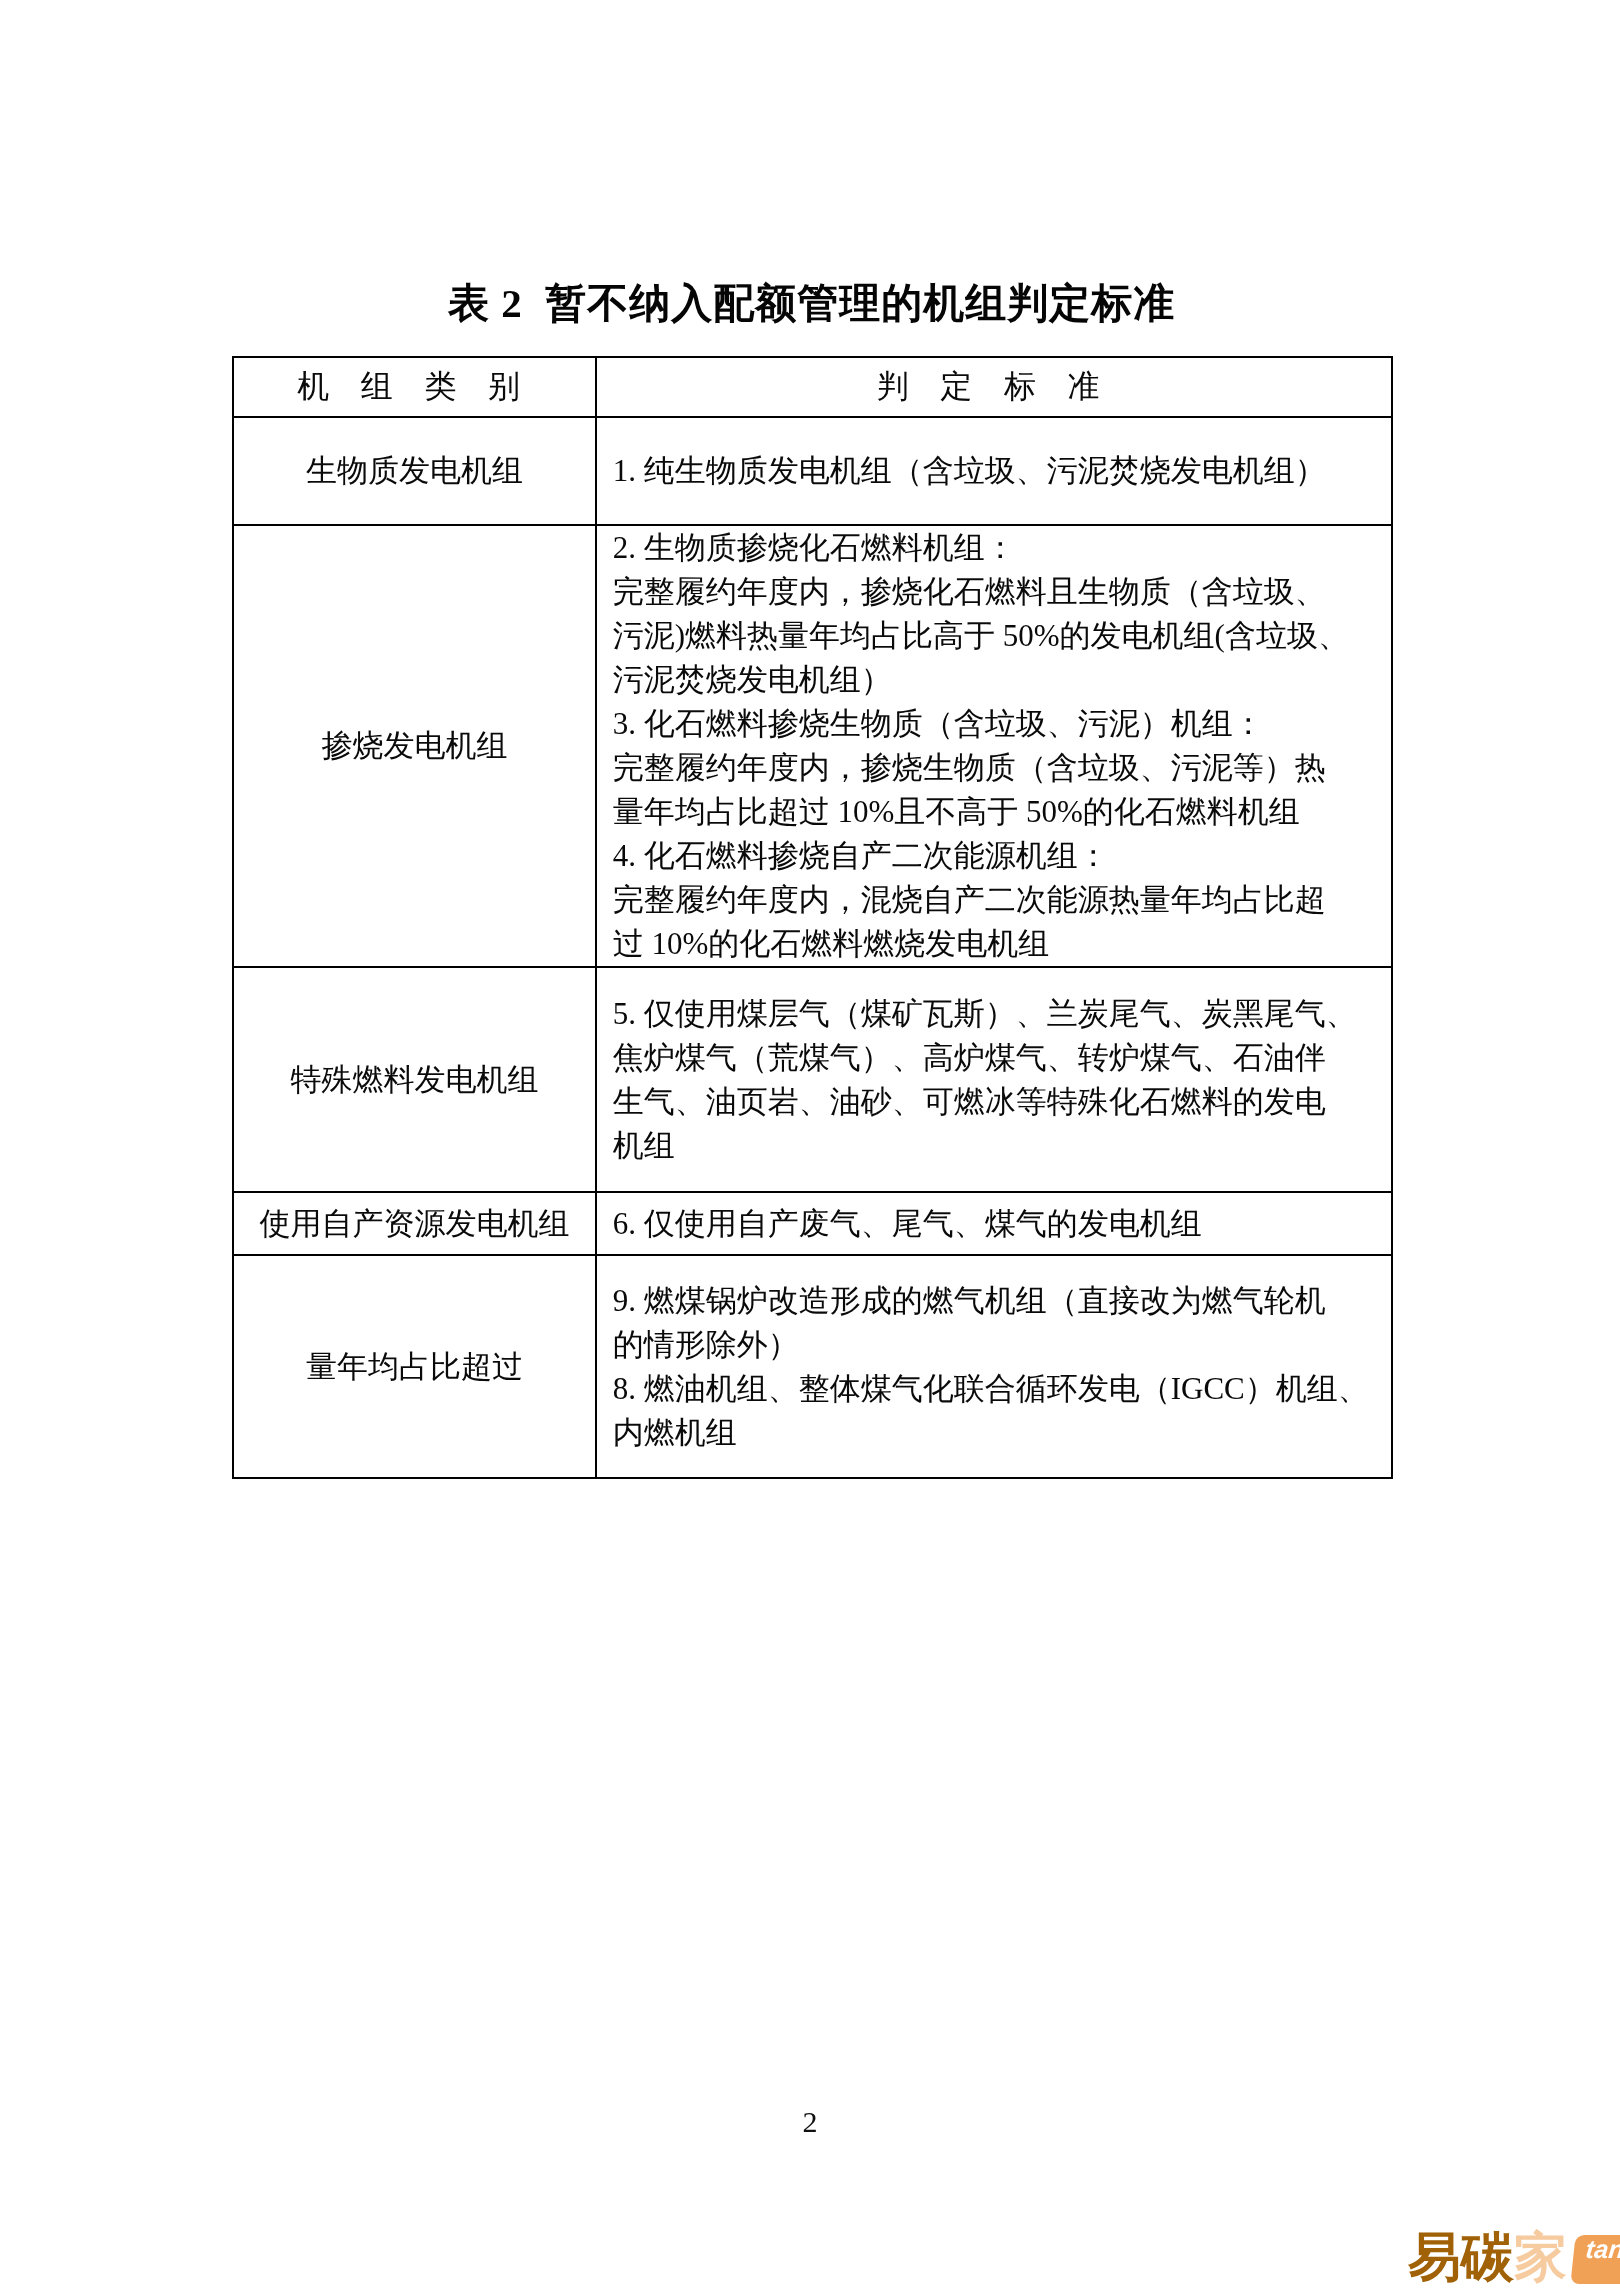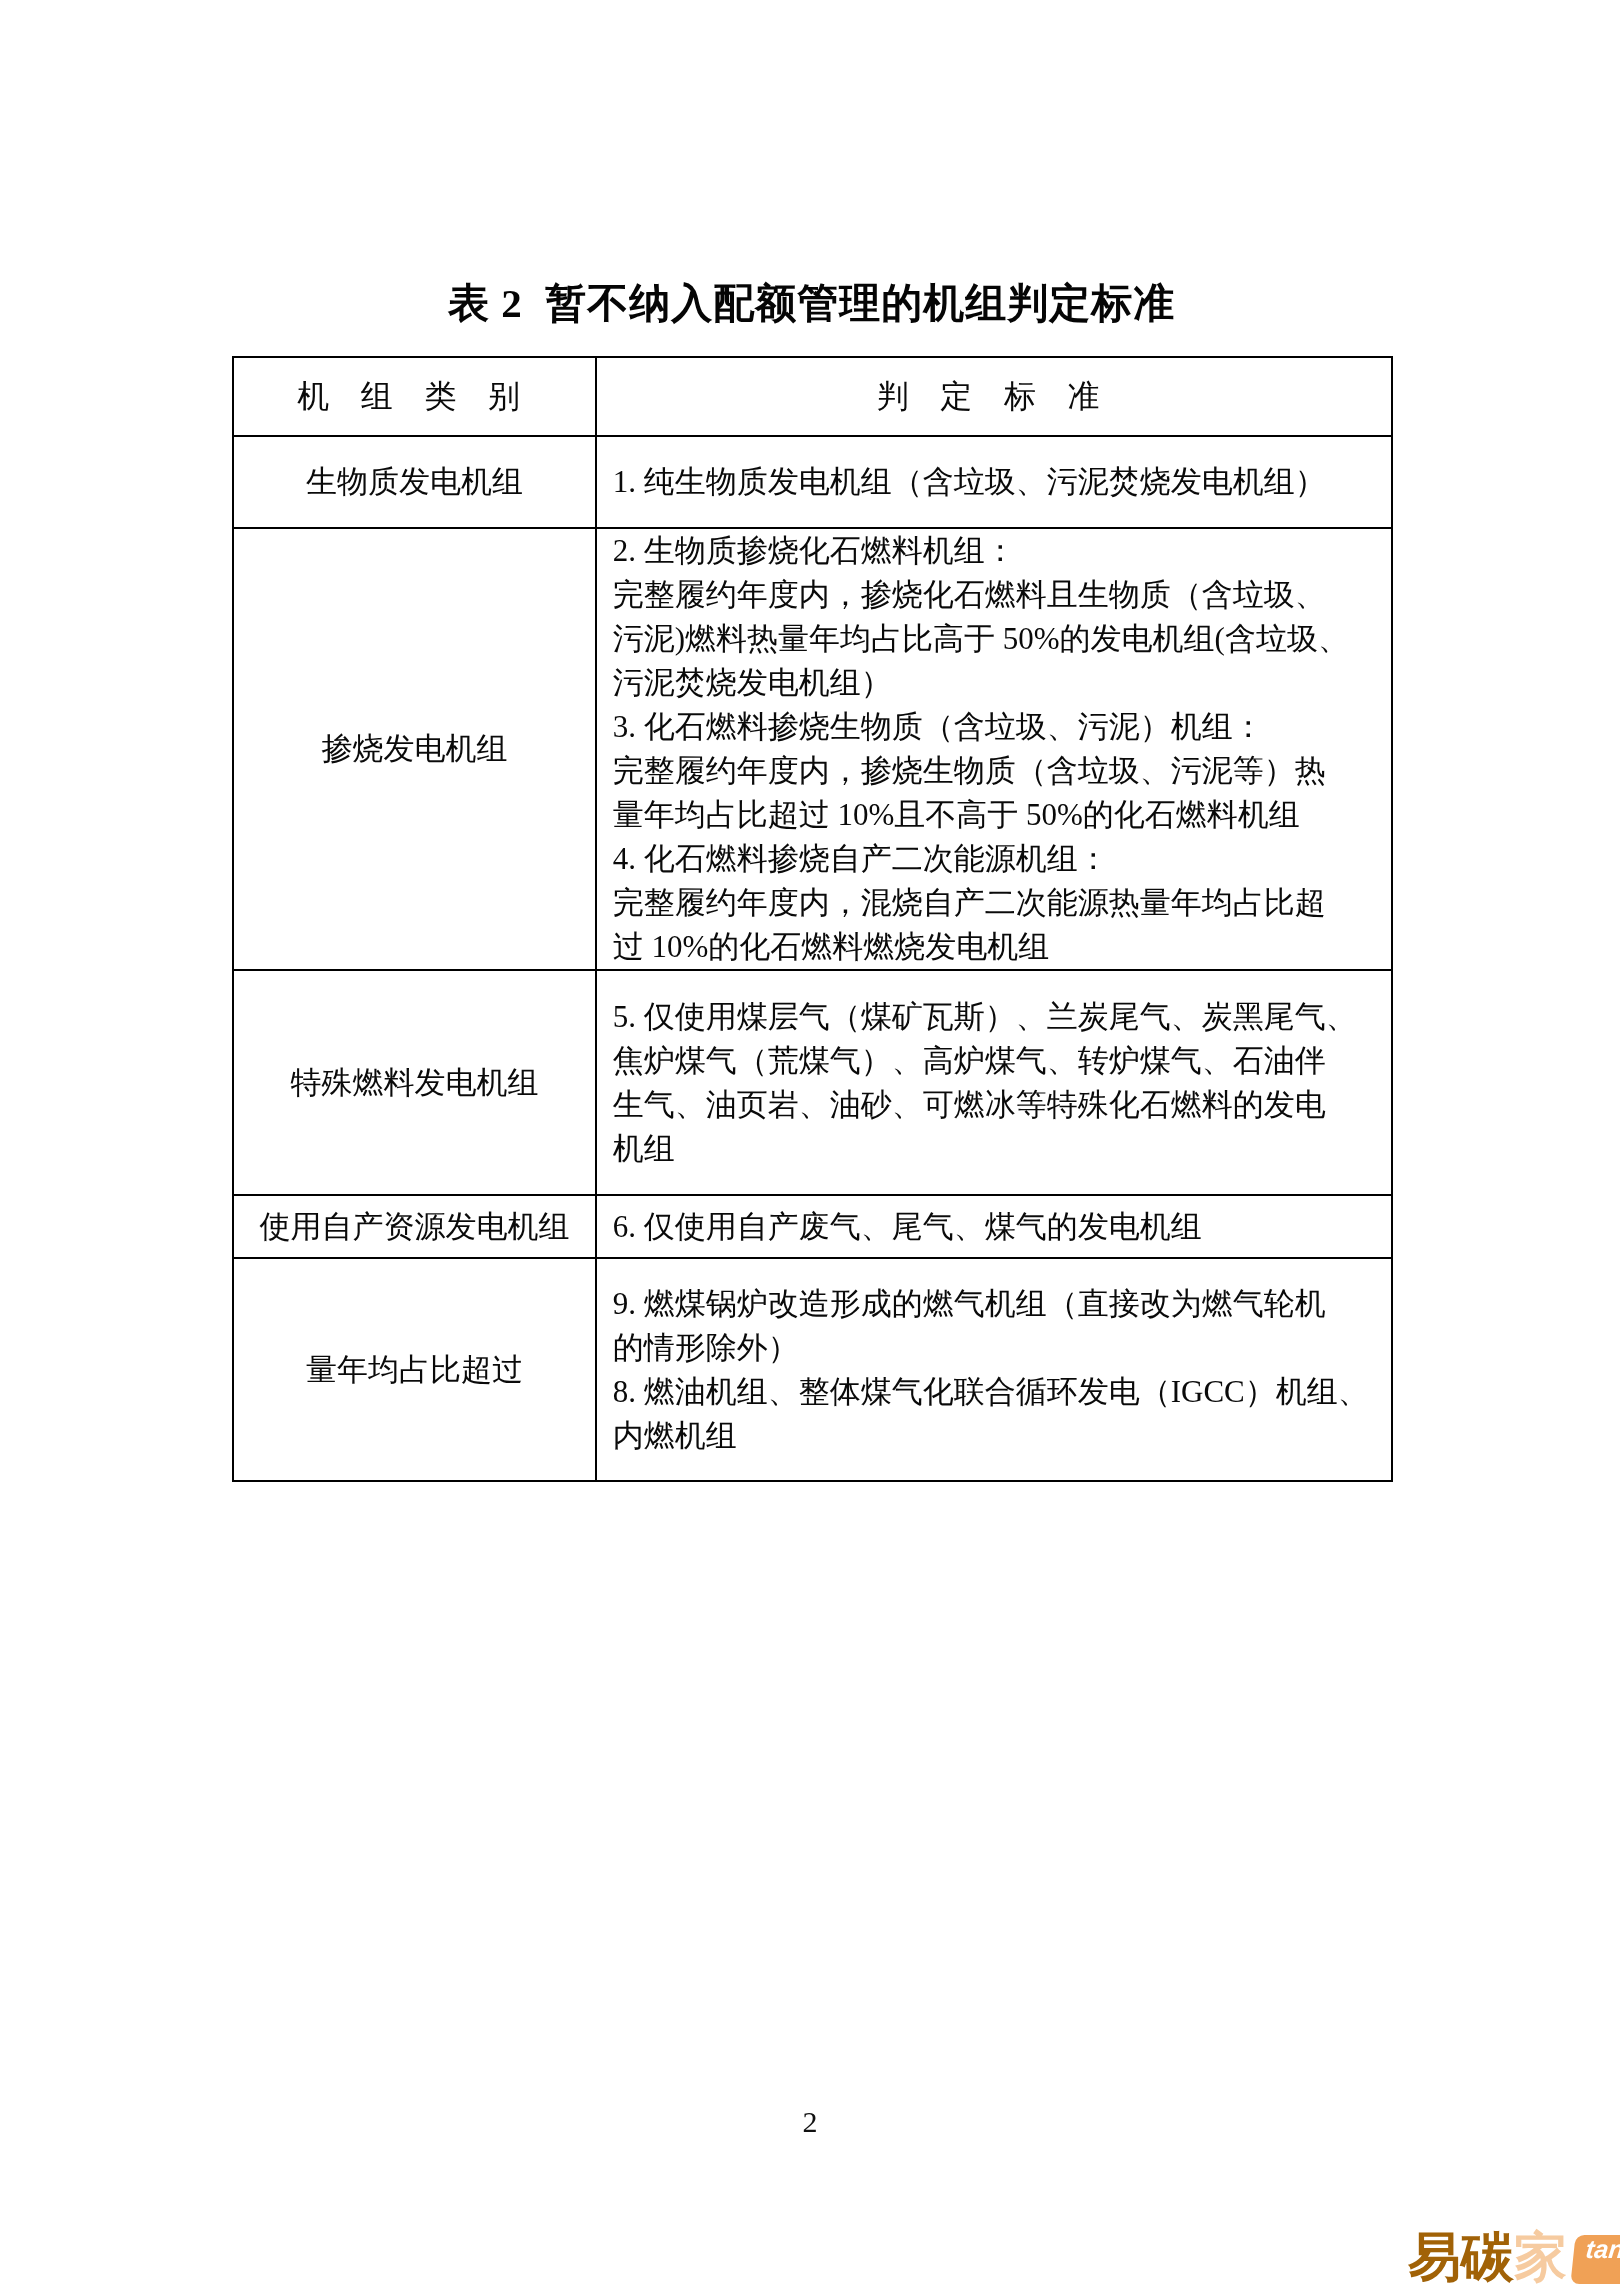--- a/index.html
+++ b/index.html
@@ -118,25 +118,25 @@
 <div class="page">
 
   <div class="doc-title">表 2  暂不纳入配额管理的机组判定标准</div>
 
   <table class="rule-table">
     <colgroup>
       <col style="width: 363px;">
       <col style="width: 796px;">
     </colgroup>
     <tbody>
-        <tr style="height: 79px;">
+        <tr style="height: 60px;">
       <th class="head-cell">机 组 类 别</th>
       <th class="head-cell">判 定 标 准</th>
     </tr>
-    <tr style="height: 92px; padding-left: 8px;">
+    <tr style="height: 108px; padding-left: 8px;">
       <td class="cat-cell">生物质发电机组</td>
       <td class="crit-cell">1. 纯生物质发电机组（含垃圾、污泥焚烧发电机组）</td>
     </tr>
     <tr style="height: 441px;">
       <td class="cat-cell">掺烧发电机组</td>
       <td class="crit-cell">2. 生物质掺烧化石燃料机组：
 完整履约年度内，掺烧化石燃料且生物质（含垃圾、
 污泥)燃料热量年均占比高于 50%的发电机组(含垃圾、
 污泥焚烧发电机组）
 3. 化石燃料掺烧生物质（含垃圾、污泥）机组：

